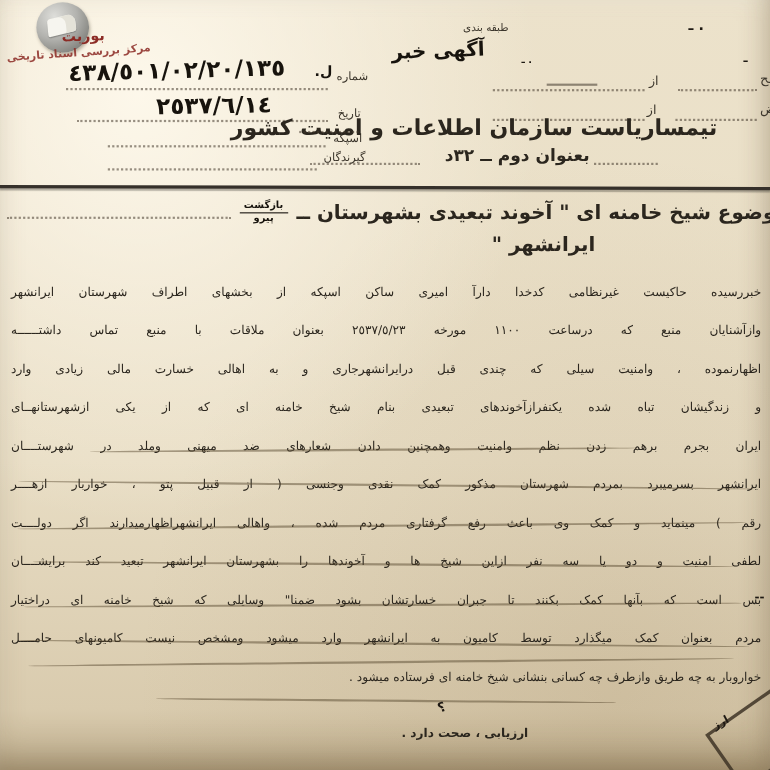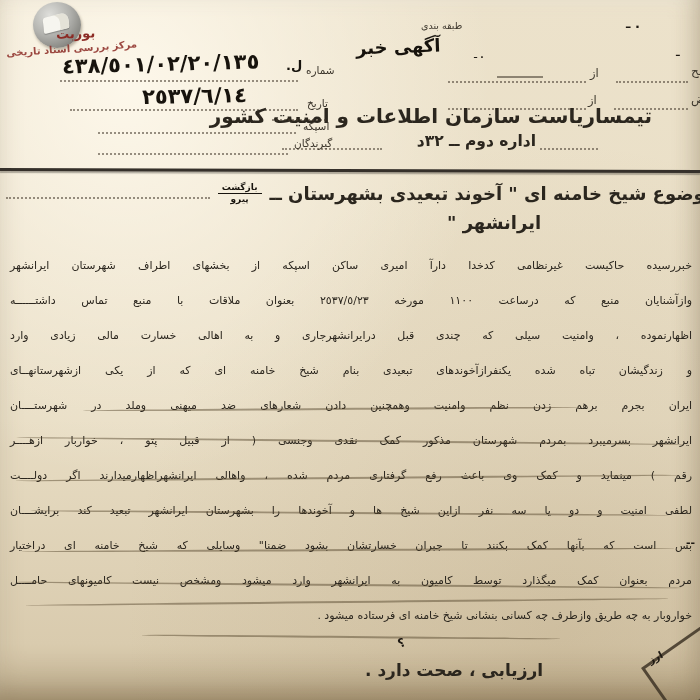--- a/index.html
+++ b/index.html
@@ -90,21 +90,21 @@
   <div class="abs dots" style="left:70px;top:108px;width:228px;"></div>
 
   <div class="abs label" style="left:303px;top:120px;">اسپکه</div>
   <div class="abs dots" style="left:98px;top:131px;width:198px;"></div>
 
   <div class="abs label" style="left:294px;top:137px;">گیرندگان</div>
   <div class="abs dots" style="left:98px;top:152px;width:190px;"></div>
 
   <div class="abs typed" style="left:330px;top:104px;width:322px;text-align:right;font-weight:bold;font-size:20px;">تیمساریاست سازمان اطلاعات و امنیت کشور</div>
   <div class="abs dots" style="left:272px;top:118px;width:54px;"></div>
-  <div class="abs typed" style="left:388px;top:132px;width:148px;text-align:right;font-weight:bold;font-size:15.5px;">اداره دوم ــ ٣٢د</div>
+  <div class="abs typed" style="left:388px;top:132px;width:148px;text-align:right;font-weight:bold;font-size:15.5px;">بعنوان دوم ــ ٣٢د</div>
   <div class="abs dots" style="left:282px;top:147px;width:100px;"></div>
   <div class="abs dots" style="left:540px;top:147px;width:58px;"></div>
 
   <div class="abs" style="left:0;top:169px;width:700px;height:3px;background:#35302a;transform:rotate(.15deg);box-shadow:0 2px 1px rgba(53,48,42,.35);"></div>
 
   <div class="abs" style="left:6px;top:182px;width:710px;display:flex;flex-direction:row;direction:rtl;align-items:center;">
     <span class="typed" style="font-size:18px;font-weight:bold;">موضوع شیخ خامنه ای " آخوند تبعیدی بشهرستان ــ</span>
     <span class="frac" style="margin:0 8px;">
       <span class="top">بازگشت</span>
       <span>پیرو</span>
@@ -131,21 +131,21 @@
 
   <div class="abs pencil" style="left:82px;top:408px;width:498px;transform:rotate(-.4deg);"></div>
   <div class="abs pencil" style="left:16px;top:440px;width:670px;transform:rotate(.6deg);"></div>
   <div class="abs pencil" style="left:16px;top:477px;width:662px;transform:rotate(-.5deg);"></div>
   <div class="abs pencil" style="left:30px;top:512px;width:640px;transform:rotate(.4deg);"></div>
   <div class="abs pencil" style="left:22px;top:549px;width:652px;transform:rotate(-.3deg);"></div>
   <div class="abs pencil" style="left:16px;top:584px;width:665px;transform:rotate(.5deg);"></div>
   <div class="abs pencil" style="left:26px;top:601px;width:642px;transform:rotate(-.6deg);"></div>
   <div class="abs pencil" style="left:142px;top:636px;width:418px;transform:rotate(.5deg);"></div>
 
-  <div class="abs typed" style="left:365px;top:660px;font-size:17px;font-weight:bold;">ارزیابی ، صحت دارد .</div>
+  <div class="abs typed" style="left:365px;top:660px;font-size:11px;font-weight:bold;">ارزیابی ، صحت دارد .</div>
   <div class="abs mark" style="left:398px;top:636px;font-size:12px;transform:rotate(-20deg);">؟</div>
 
   <div class="abs" style="left:641px;top:668px;">
     <div class="stamp">
       
     </div>
   </div>
   <div class="abs mark" style="left:648px;top:652px;font-size:10px;transform:rotate(-28deg);">ارز</div>
 
 </div>

